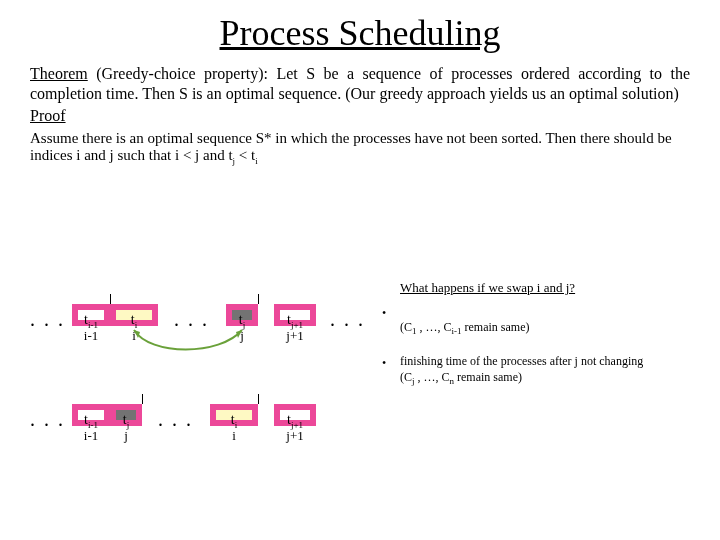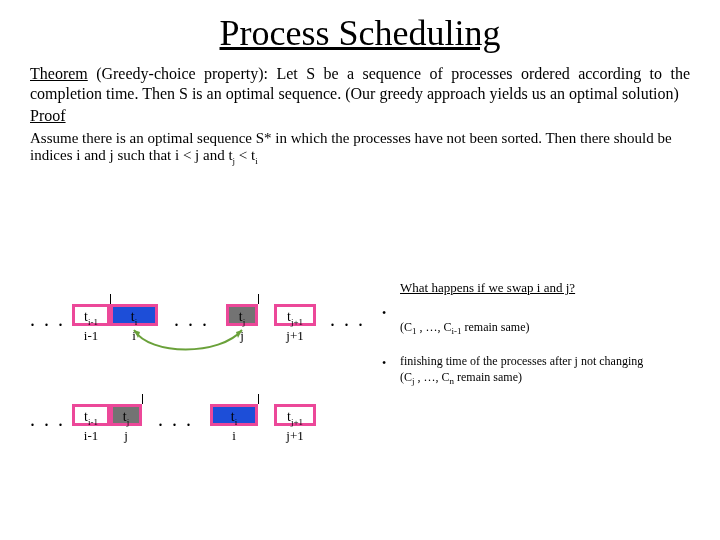--- a/index.html
+++ b/index.html
@@ -3,25 +3,25 @@
 <meta charset="utf-8">
 <style>
   html,body{margin:0;padding:0}
   body{width:720px;height:540px;background:#fff;font-family:"Comic Sans MS","Comic Sans",cursive;color:#000;position:relative;overflow:hidden}
   .slide{padding:8px 30px 0 30px}
   .title{text-align:center;font-size:36px;text-decoration:underline;margin:4px 0 10px 0;font-weight:400}
   .body-text{font-size:16px;text-align:justify;line-height:1.25}
   .u{text-decoration:underline}
   .assume{font-size:15px;margin-top:4px}
   .diag{position:absolute;left:30px;top:280px;width:660px;height:250px}
-  .box{border:3px solid #ec4899;height:22px;line-height:20px;font-size:14px;box-sizing:border-box;position:absolute;background:#fff;text-align:center}
+  .box{border:6px solid #ec4899;height:22px;line-height:20px;font-size:14px;box-sizing:border-box;position:absolute;background:#fff;text-align:center}
   .cap{font-size:13px;position:absolute;text-align:center}
   .tick{position:absolute;width:1px;height:6px;background:#000}
   .dots{position:absolute;font-size:20px;letter-spacing:2px}
-  .g1{background:#1d4ed8}
+  .g1{background:#fef9c3}
   .g2{background:#737373}
   .swapq{position:absolute;font-size:13px;text-decoration:underline}
   .bul{position:absolute;font-size:12px;line-height:1.3}
   .bul-dot{position:absolute;font-size:12px}
   .sub{font-size:9px;vertical-align:sub}
   svg.arrow{position:absolute;overflow:visible}
 </style>
 </head>
 <body>
 

